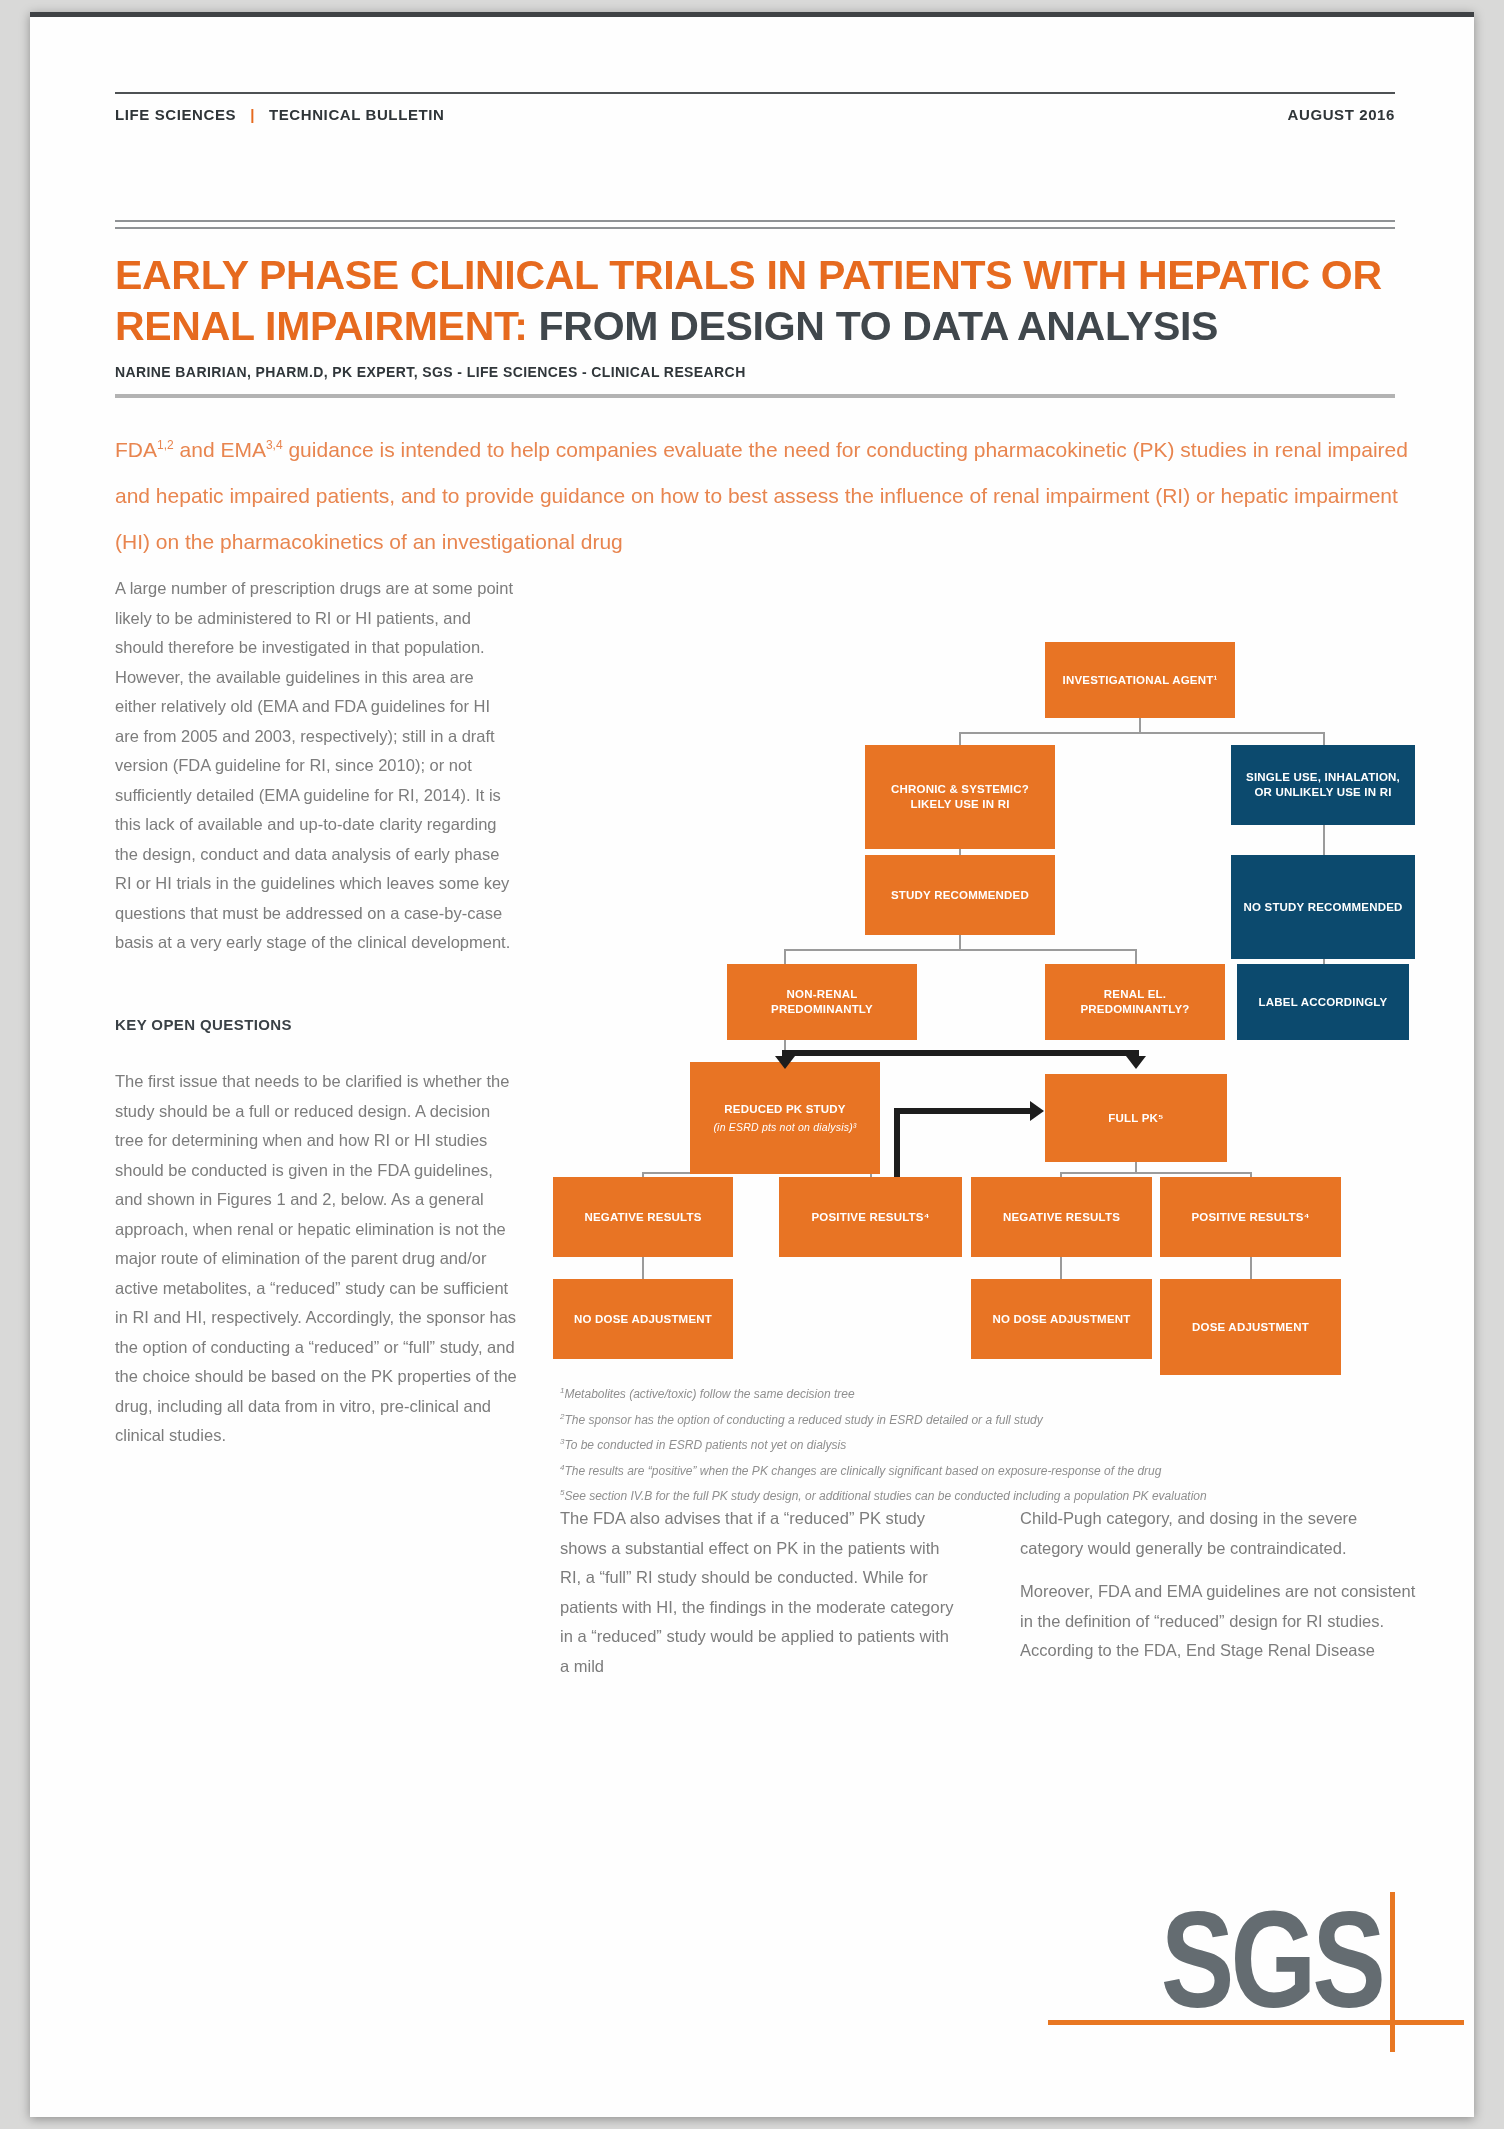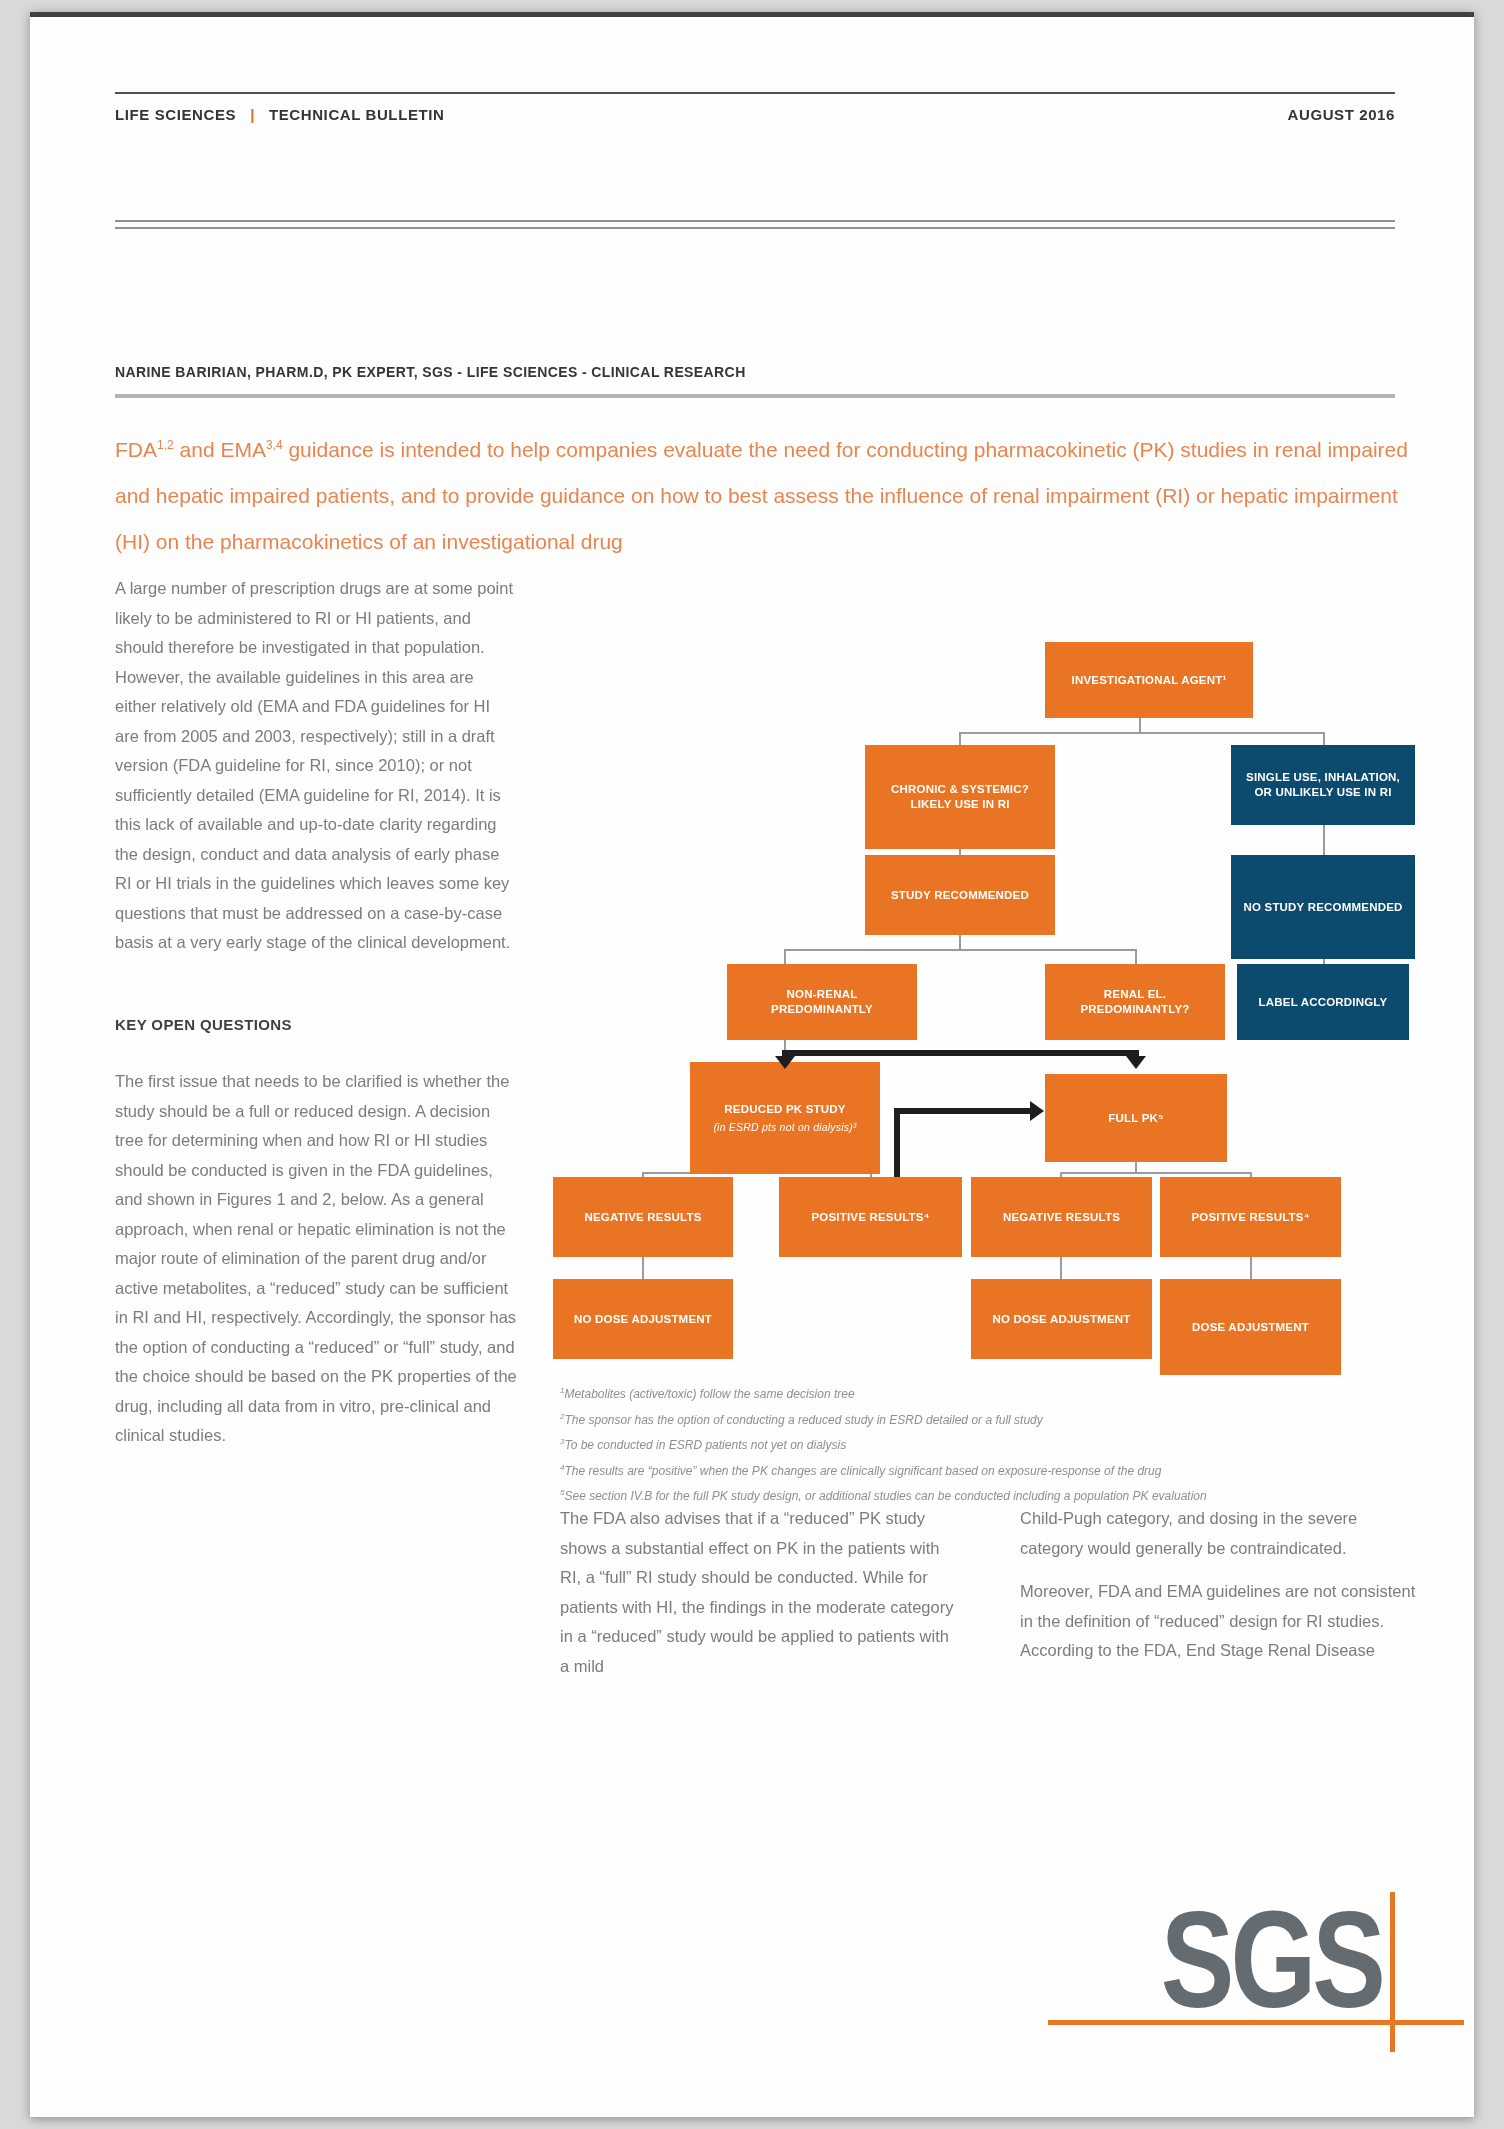--- a/index.html
+++ b/index.html
@@ -78,20 +78,23 @@
   <div class="abs top-bar"></div>
   <div class="abs rule-top"></div>
 
   <div class="abs masthead">
     <span>LIFE SCIENCES</span><span class="divider">|</span><span>TECHNICAL BULLETIN</span>
     <span class="right">AUGUST 2016</span>
   </div>
 
   <div class="abs rule-double"></div>
 
+  <h1 class="abs doc-title" style="margin:0;">
+    <span class="orange">EARLY PHASE CLINICAL TRIALS IN PATIENTS WITH HEPATIC OR RENAL IMPAIRMENT:</span><span> FROM DESIGN TO DATA ANALYSIS</span>
+  </h1>
 
   <div class="abs author">NARINE BARIRIAN, PHARM.D, PK EXPERT, SGS - LIFE SCIENCES - CLINICAL RESEARCH</div>
   <div class="abs rule-author"></div>
 
   <div class="abs intro">
     <span>FDA</span><sup>1,2</sup><span> and EMA</span><sup>3,4</sup><span> guidance is intended to help companies evaluate the need for conducting pharmacokinetic (PK) studies in renal impaired and hepatic impaired patients, and to provide guidance on how to best assess the influence of renal impairment (RI) or hepatic impairment (HI) on the pharmacokinetics of an investigational drug</span>
   </div>
 
   <div class="abs leftcol">
     <p>A large number of prescription drugs are at some point likely to be administered to RI or HI patients, and should therefore be investigated in that population. However, the available guidelines in this area are either relatively old (EMA and FDA guidelines for HI are from 2005 and 2003, respectively); still in a draft version (FDA guideline for RI, since 2010); or not sufficiently detailed (EMA guideline for RI, 2014). It is this lack of available and up-to-date clarity regarding the design, conduct and data analysis of early phase RI or HI trials in the guidelines which leaves some key questions that must be addressed on a case-by-case basis at a very early stage of the clinical development.</p>
@@ -123,21 +126,21 @@
   <div class="abs conn" style="left:1030px;top:1245px;width:2px;height:22px;"></div>
   <div class="abs conn" style="left:1220px;top:1245px;width:2px;height:22px;"></div>
 
   <div class="abs tconn" style="left:752px;top:1038px;width:357px;height:6px;"></div>
   <div class="abs arr-down" style="left:745px;top:1044px;"></div>
   <div class="abs arr-down" style="left:1096px;top:1044px;"></div>
   <div class="abs tconn" style="left:864px;top:1096px;width:6px;height:70px;"></div>
   <div class="abs tconn" style="left:864px;top:1096px;width:138px;height:6px;"></div>
   <div class="abs arr-right" style="left:1000px;top:1089px;"></div>
 
-  <div class="abs obox" style="left:1015px;top:630px;width:208px;height:76px;">INVESTIGATIONAL AGENT¹</div>
+  <div class="abs obox" style="left:1015px;top:630px;width:190px;height:76px;">INVESTIGATIONAL AGENT¹</div>
   <div class="abs obox" style="left:835px;top:733px;width:190px;height:104px;text-align:center;">CHRONIC &amp; SYSTEMIC? LIKELY USE IN RI</div>
   <div class="abs dbox" style="left:1201px;top:733px;width:184px;height:80px;">SINGLE USE, INHALATION, OR UNLIKELY USE IN RI</div>
   <div class="abs obox" style="left:835px;top:843px;width:190px;height:80px;">STUDY RECOMMENDED</div>
   <div class="abs dbox" style="left:1201px;top:843px;width:184px;height:104px;">NO STUDY RECOMMENDED</div>
   <div class="abs obox" style="left:697px;top:952px;width:190px;height:76px;">NON-RENAL PREDOMINANTLY</div>
   <div class="abs obox" style="left:1015px;top:952px;width:180px;height:76px;">RENAL EL. PREDOMINANTLY?</div>
   <div class="abs dbox" style="left:1207px;top:952px;width:172px;height:76px;">LABEL ACCORDINGLY</div>
   <div class="abs obox" style="left:660px;top:1050px;width:190px;height:112px;">
     <div>
       <div>REDUCED PK STUDY</div>

